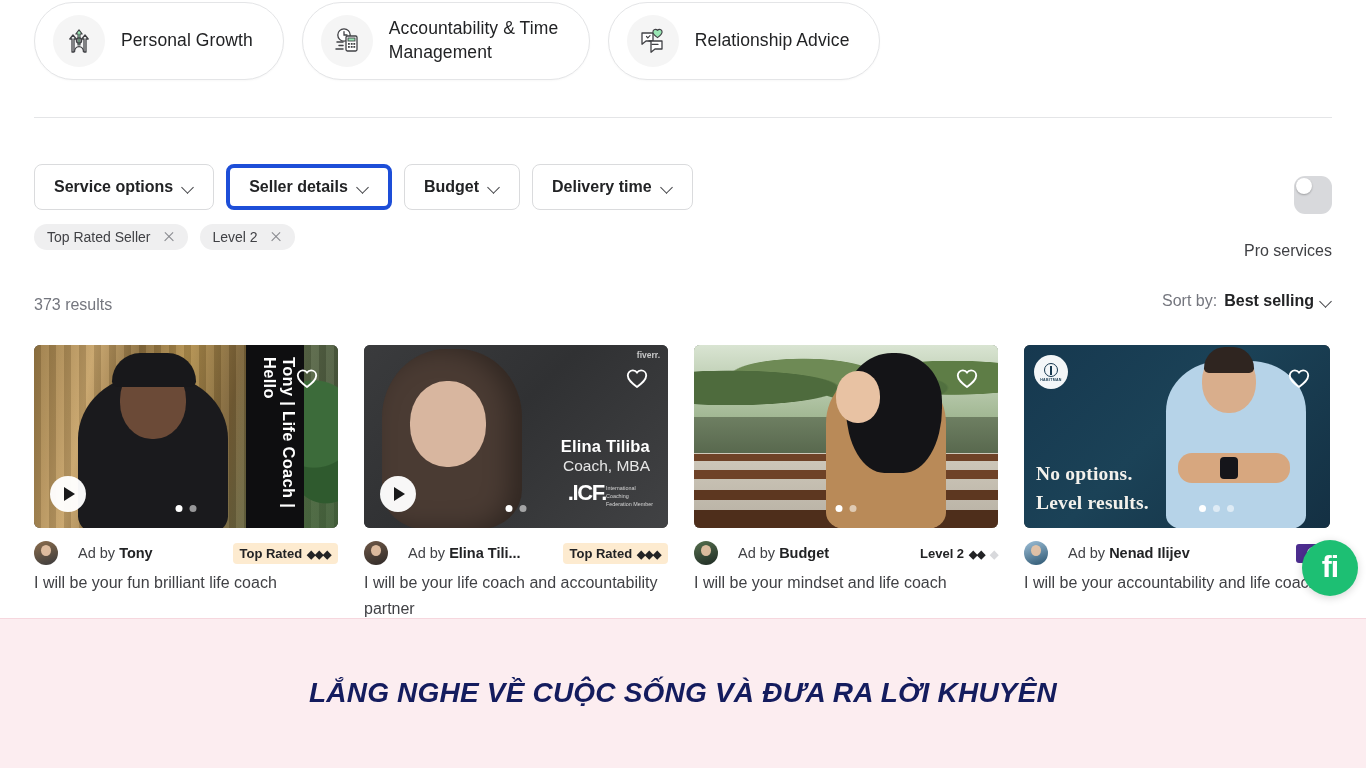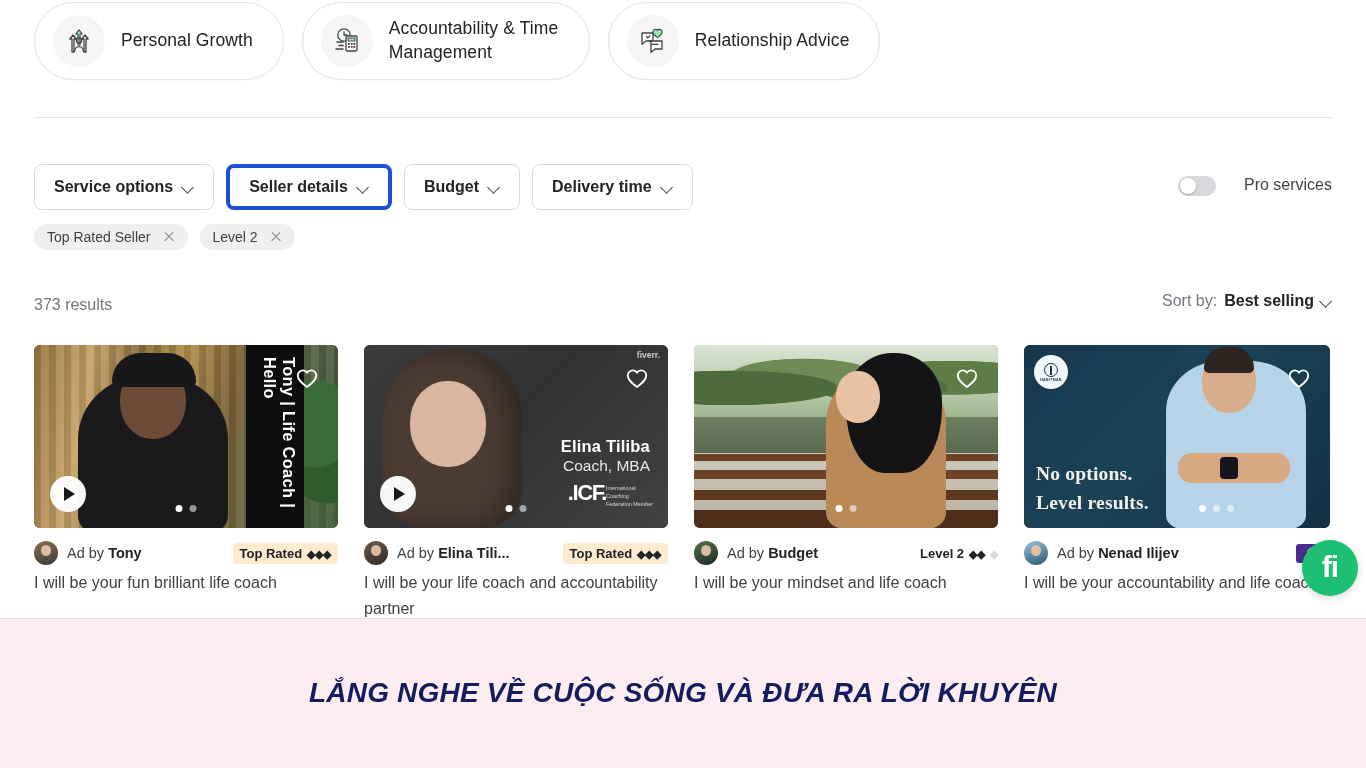--- a/index.html
+++ b/index.html
@@ -81,21 +81,21 @@
   .pill-x::before, .pill-x::after {
     content: ""; position: absolute; left: 0; top: 5px;
     width: 12px; height: 1.4px; background: #62646a;
   }
   .pill-x::before { transform: rotate(45deg); }
   .pill-x::after  { transform: rotate(-45deg); }
 
   
   .pro-toggle {
     position: absolute; right: 34px; top: 176px;
-    display: flex; align-items: flex-start; gap: 28px; cursor: pointer;
+    display: flex; align-items: flex-end; gap: 28px; cursor: pointer; flex-direction: column;
   }
   .switch {
     width: 38px; height: 20px; border-radius: 11px;
     background: #d8d9dc; position: relative; flex: 0 0 38px;
   }
   .switch .knob {
     position: absolute; left: 2px; top: 2px;
     width: 16px; height: 16px; border-radius: 50%;
     background: #fff; box-shadow: 0 1px 2px rgba(0,0,0,.28);
   }
@@ -294,21 +294,21 @@
   }
   .dots {
     position: absolute; left: 50%; bottom: 16px; transform: translateX(-50%);
     display: flex; gap: 7px;
   }
   .dot { width: 7px; height: 7px; border-radius: 50%; background: rgba(255,255,255,.55); }
   .dot.on { background: #fff; }
 
   
   .meta-row {
-    display: flex; align-items: center; gap: 9px;
+    display: flex; align-items: center; gap: 20px;
     margin-top: 14px; height: 22px;
   }
   .avatar {
     width: 24px; height: 24px; border-radius: 50%;
     flex: 0 0 24px; overflow: hidden; position: relative;
   }
   .av1 { background: linear-gradient(160deg,#8d6e4d,#3a3a3c); }
   .av2 { background: linear-gradient(160deg,#6f5847,#2f2a28); }
   .av3 { background: linear-gradient(160deg,#56704e,#1e2a24); }
   .av4 { background: linear-gradient(160deg,#9fc0d8,#2b5570); }

